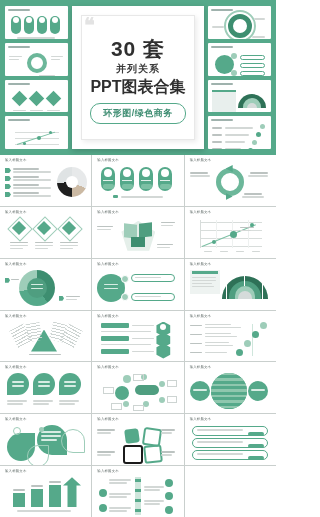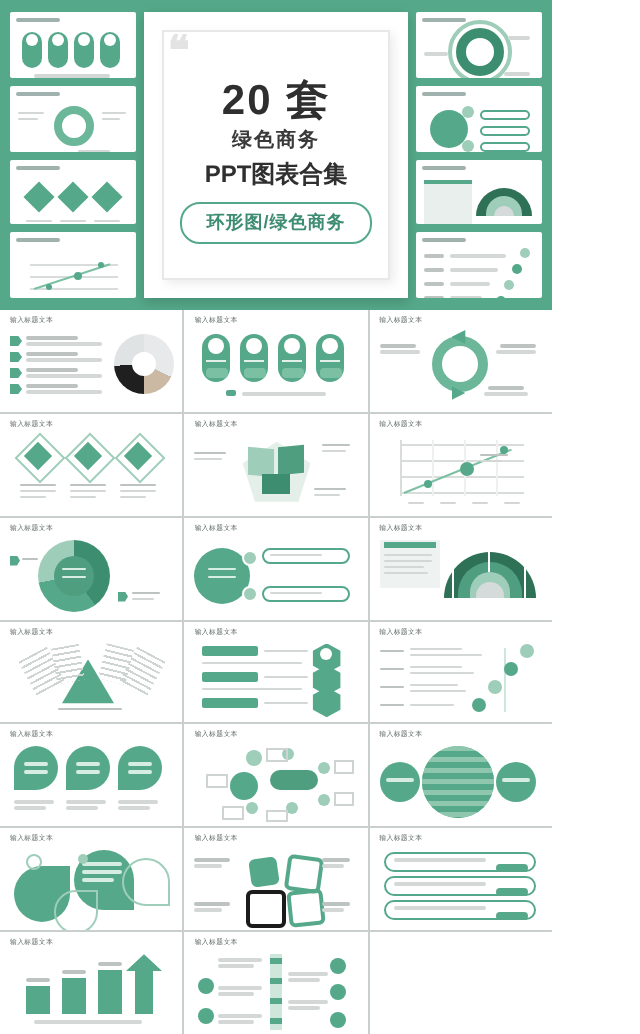--- a/index.html
+++ b/index.html
@@ -48,21 +48,21 @@
     font-size:20px;line-height:1;font-weight:700;
     font-family:"DejaVu Serif",serif;
   }
   .title-stack{
     position:relative;z-index:3;text-align:center;
     display:flex;flex-direction:column;align-items:center;gap:5px;
     padding-top:6px;
   }
   .t-main{font-size:21px;font-weight:700;color:#2f2f2f;letter-spacing:1px;line-height:1;}
   .t-sub{font-size:10px;font-weight:700;color:#3a3a3a;letter-spacing:1px;line-height:1;}
-  .t-sub2{font-size:12px;font-weight:700;color:#2f2f2f;letter-spacing:0px;line-height:1;}
+  .t-sub2{font-size:16px;font-weight:700;color:#2f2f2f;letter-spacing:0px;line-height:1;}
   .t-pill{
     margin-top:3px;
     border:1.4px solid #55a98a;border-radius:10px;
     padding:3px 12px;font-size:9px;font-weight:700;color:#3e8d72;
     letter-spacing:.5px;white-space:nowrap;
   }
 
   
   .grid{
     position:absolute;top:155px;left:0;width:276px;height:362px;
@@ -166,22 +166,22 @@
           <div class="abs dot" style="left:40px;top:7px;width:3px;height:3px;"></div>
         </div>
       </div>
     </div>
 
     <div class="hero-center">
       <div class="titlecard">
         <div class="title-inner"></div>
         <div class="quote-mark">❝</div>
         <div class="title-stack">
-          <div class="t-main">20 套</div>
-          <div class="t-sub">绿色商务</div>
+          <div class="t-main">30 套</div>
+          <div class="t-sub">并列关系</div>
           <div class="t-sub2">PPT图表合集</div>
           <div class="t-pill">环形图/绿色商务</div>
         </div>
       </div>
     </div>
 
     <div class="hero-col">
 
       <div class="mini">
         <div class="mini-head"></div>

